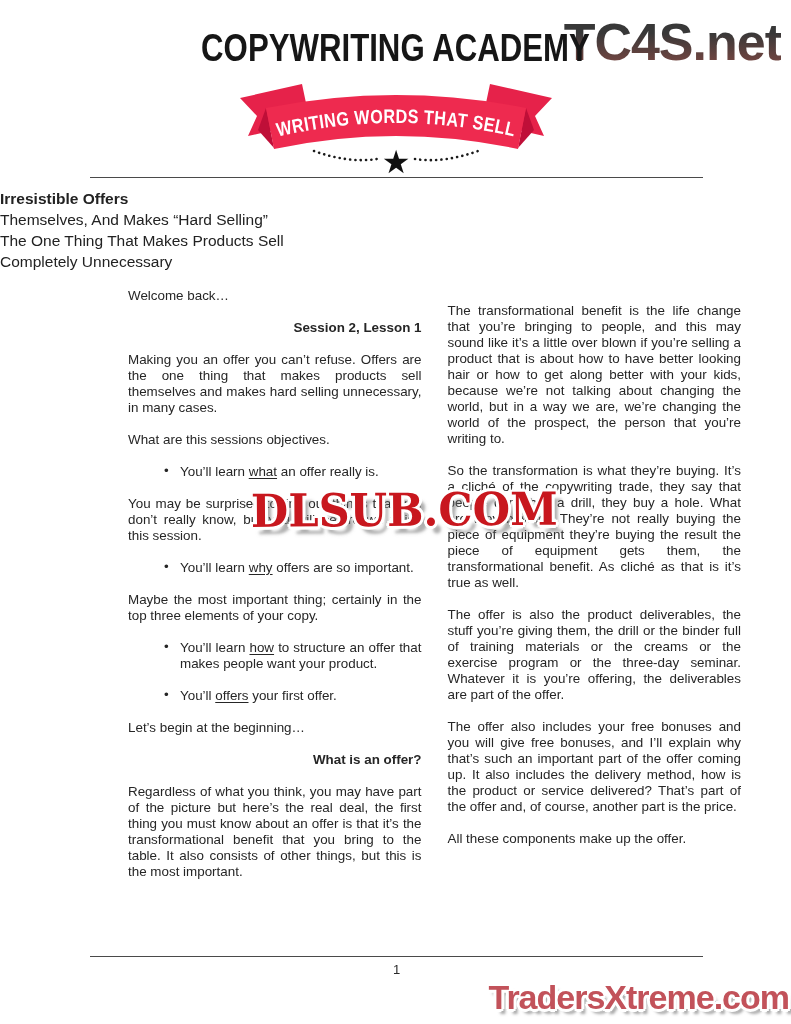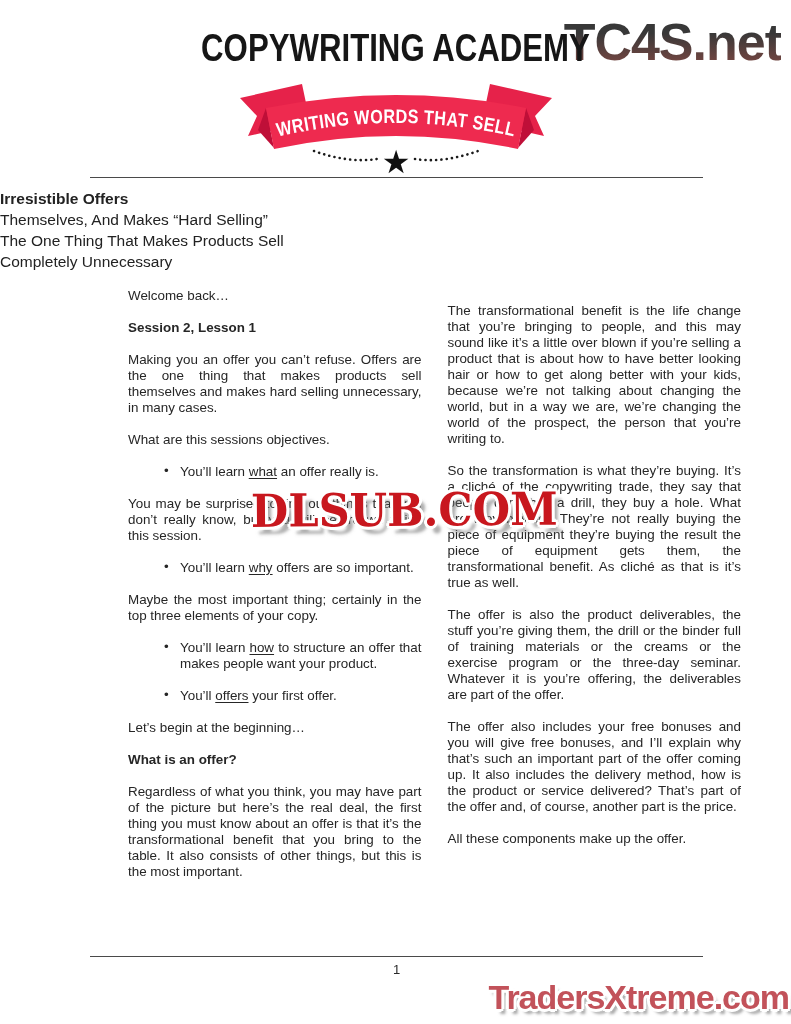--- a/index.html
+++ b/index.html
@@ -33,21 +33,21 @@
   .title-block .t-main{font-weight:bold;}
   
   .columns{
     position:absolute;top:288px;left:90px;width:613px;
     display:flex;gap:26px;font-size:13.4px;line-height:16px;margin-left:38px;
   }
   .col{width:293.5px;}
   .col-right{margin-top:15px;}
   .col p{margin:0 0 16px 0;text-align:justify;}
   .col p.no-just{text-align:left;}
-  .col .hdg{font-weight:bold;text-align:left;}
+  .col .hdg{font-weight:bold;text-align:right;}
   .bullet{margin:0 0 16px 0;position:relative;padding-left:52px;text-align:justify;}
   .bullet .dot{position:absolute;left:36px;top:-1px;}
   u{text-decoration:underline;text-underline-offset:2px;}
   
   .wm-center{
     position:absolute;top:486px;left:251px;
     font-family:"DejaVu Serif",serif;font-weight:bold;font-size:43px;
     letter-spacing:0;color:#c8171e;white-space:nowrap;
     transform:scaleY(1.06) rotate(-.4deg);transform-origin:left center;
     text-shadow:

